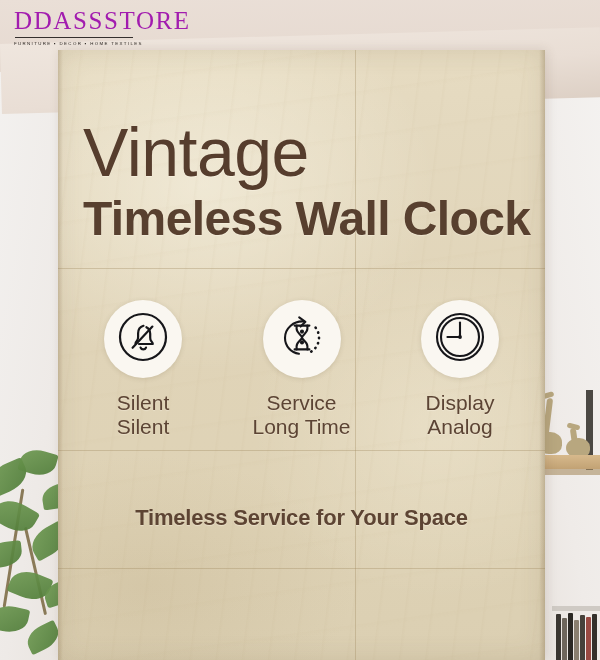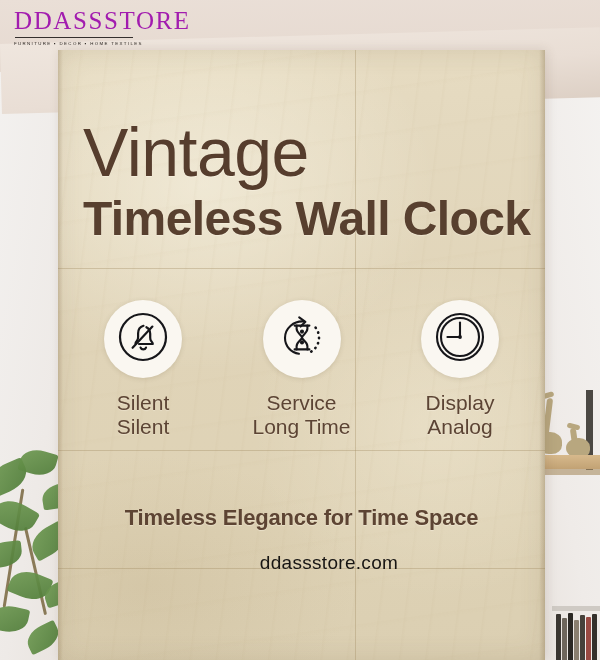--- a/index.html
+++ b/index.html
@@ -286,17 +286,16 @@
           </span>
         </div>
         <div class="feature-label">
           <div>Display</div>
           <div>Analog</div>
         </div>
       </div>
 
     </div>
 
-    <div class="tagline">Timeless Elegance for Time Space</div>
-    <div class="url">ddassstore.com</div>
+    <div class="tagline">Timeless Service for Your Space</div>
 
   </div>
 </div>
 
 </body></html>

